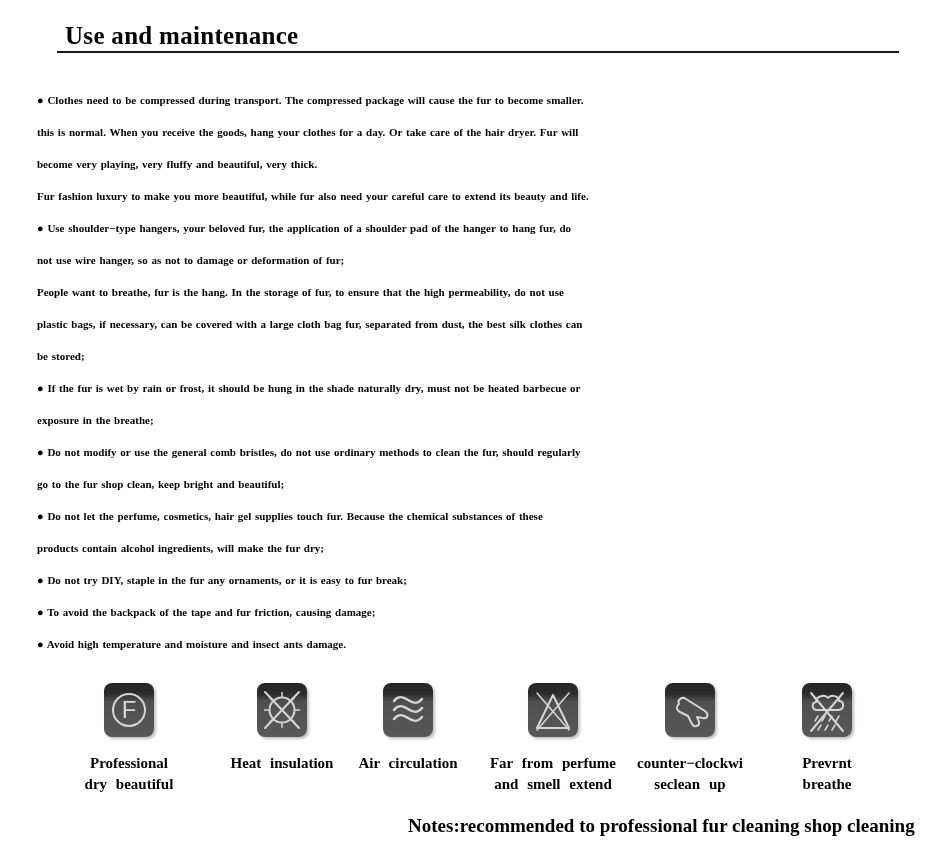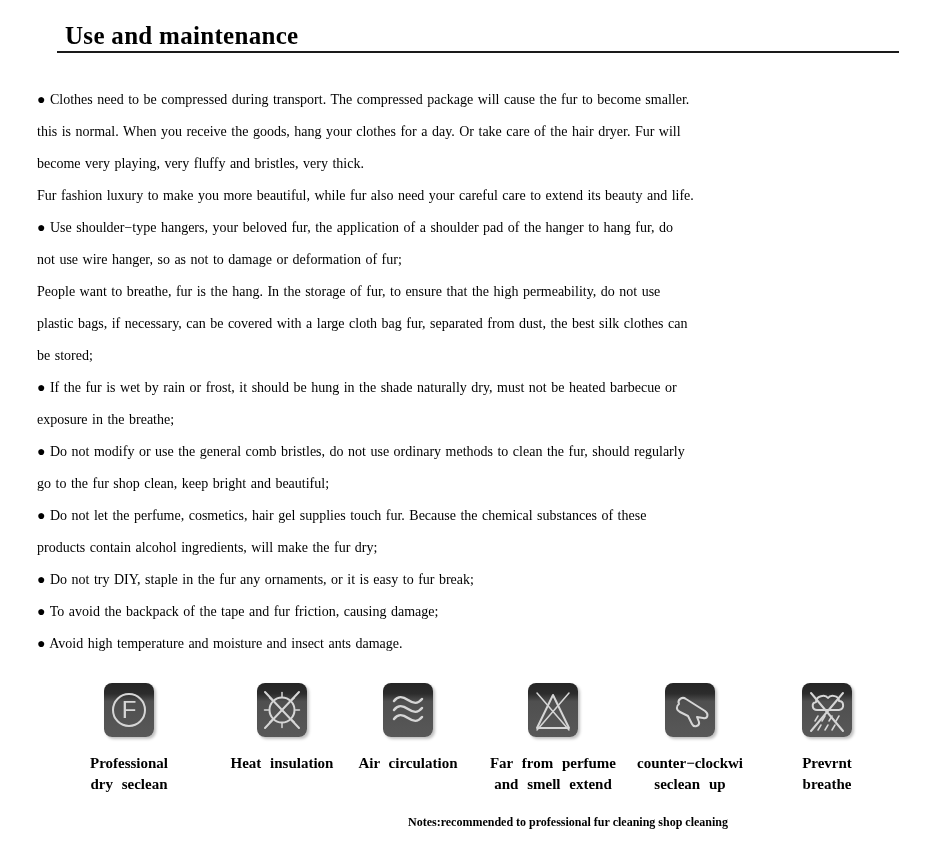--- a/index.html
+++ b/index.html
@@ -30,22 +30,22 @@
     height: 2px;
     background: #1a1a1a;
   }
   .content {
     position: absolute;
     left: 37px;
     top: 84px;
     width: 885px;
   }
   .content .line {
-    font-size: 14px;
-    font-weight: normal;
+    font-size: 11px;
+    font-weight: bold;
     line-height: 32px;
     white-space: nowrap;
     word-spacing: 1px;
   }
   .symbols {
     position: absolute;
     left: 0;
     top: 683px;
     width: 950px;
     height: 115px;
@@ -71,37 +71,37 @@
     margin-top: 16px;
     font-size: 15px;
     font-weight: bold;
     line-height: 21px;
     word-spacing: 5px;
   }
   .notes {
     position: absolute;
     left: 408px;
     top: 815px;
-    font-size: 12px;
+    font-size: 19px;
     font-weight: bold;
     white-space: nowrap;
   }
 </style>
 </head>
 <body>
 
 <div class="page">
 
   <div class="page-title">Use and maintenance</div>
   <div class="title-rule"></div>
 
   <div class="content">
     <div class="line">● Clothes need to be compressed during transport. The compressed package will cause the fur to become smaller.</div>
     <div class="line">this is normal. When you receive the goods, hang your clothes for a day. Or take care of the hair dryer. Fur will</div>
-    <div class="line">become very playing, very fluffy and bristles, very thick.</div>
+    <div class="line">become very playing, very fluffy and beautiful, very thick.</div>
     <div class="line">Fur fashion luxury to make you more beautiful, while fur also need your careful care to extend its beauty and life.</div>
     <div class="line">● Use shoulder−type hangers, your beloved fur, the application of a shoulder pad of the hanger to hang fur, do</div>
     <div class="line">not use wire hanger, so as not to damage or deformation of fur;</div>
     <div class="line">People want to breathe, fur is the hang. In the storage of fur, to ensure that the high permeability, do not use</div>
     <div class="line">plastic bags, if necessary, can be covered with a large cloth bag fur, separated from dust, the best silk clothes can</div>
     <div class="line">be stored;</div>
     <div class="line">● If the fur is wet by rain or frost, it should be hung in the shade naturally dry, must not be heated barbecue or</div>
     <div class="line">exposure in the breathe;</div>
     <div class="line">● Do not modify or use the general comb bristles, do not use ordinary methods to clean the fur, should regularly</div>
     <div class="line">go to the fur shop clean, keep bright and beautiful;</div>
@@ -116,21 +116,21 @@
 
     <div class="symbol-col" style="left:39px;">
       <div class="badge">
         <svg viewBox="0 0 50 54">
           <circle class="glyph" cx="25" cy="27" r="16"></circle>
           <text x="25" y="35" font-size="24" fill="#d6d6d6" text-anchor="middle" font-family="Liberation Sans, sans-serif">F</text>
         </svg>
       </div>
       <div class="symbol-label">
         <div>Professional</div>
-        <div>dry seclean</div>
+        <div>dry beautiful</div>
       </div>
     </div>
 
     <div class="symbol-col" style="left:192px;">
       <div class="badge">
         <svg viewBox="0 0 50 54">
           <circle class="glyph" cx="25" cy="27" r="12.5"></circle>
           <line class="glyph-thin" x1="38.5" y1="27" x2="42.5" y2="27"></line>
           <line class="glyph-thin" x1="34.5" y1="36.5" x2="37.4" y2="39.4"></line>
           <line class="glyph-thin" x1="25" y1="40.5" x2="25" y2="44.5"></line>

